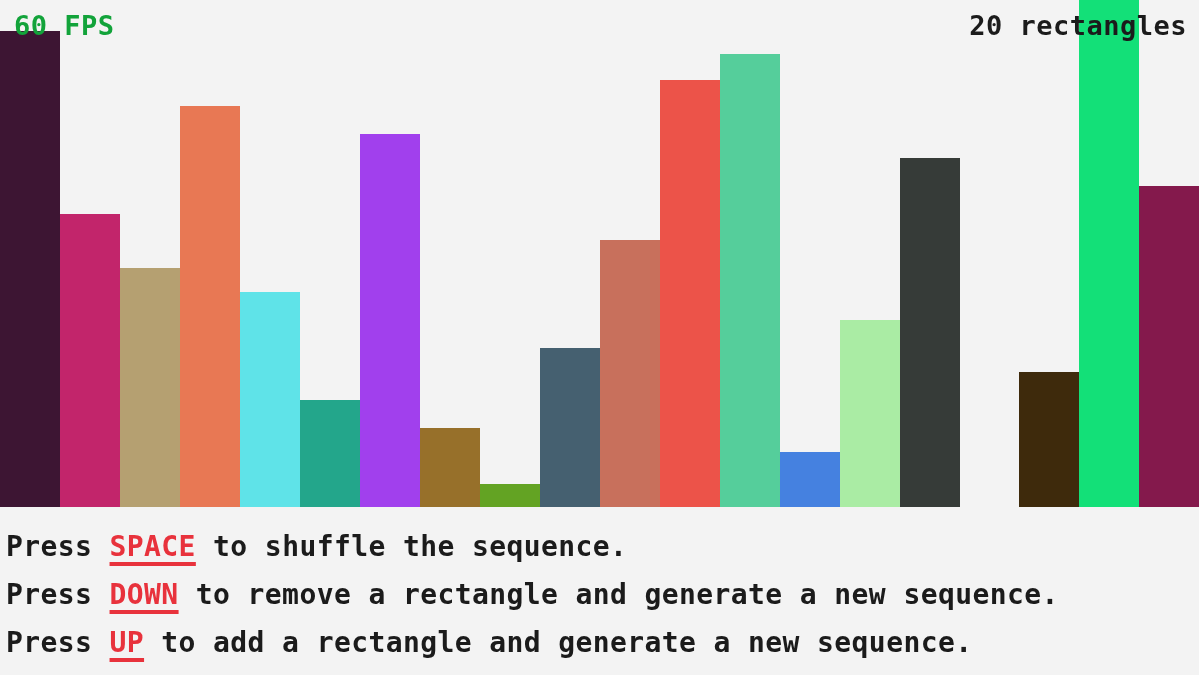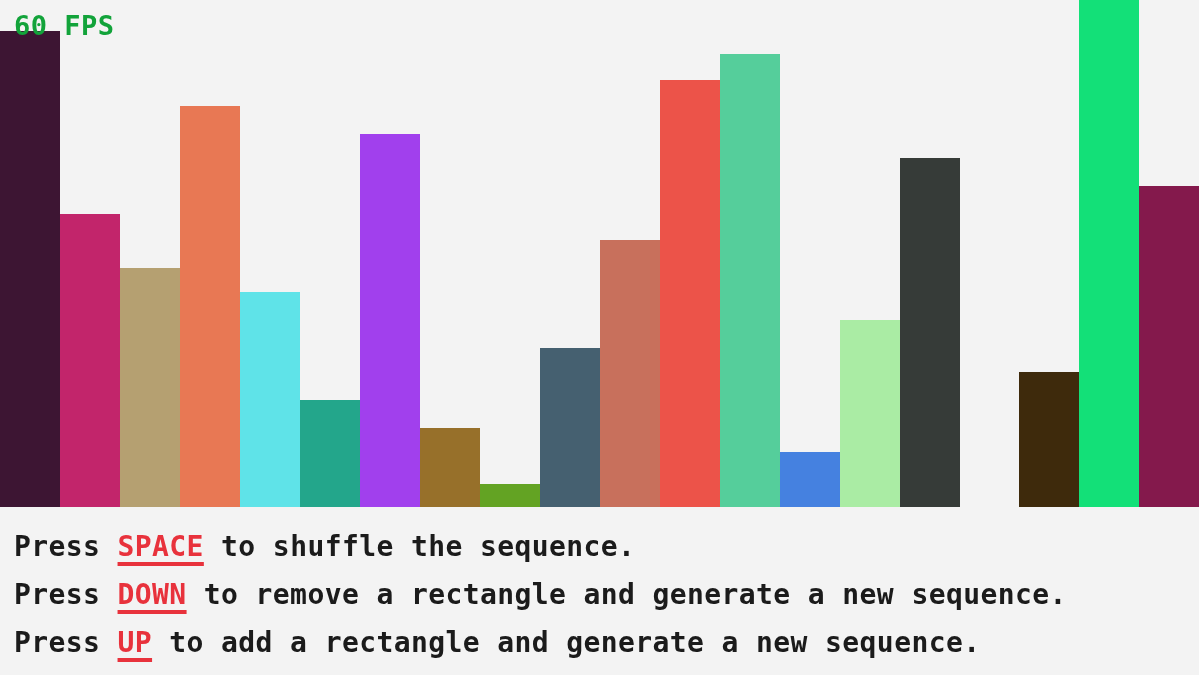--- a/index.html
+++ b/index.html
@@ -60,21 +60,21 @@
   }
 
   
   #instructions {
     position: absolute;
     left: 0;
     top: 507px;
     width: 1199px;
     height: 168px;
     background: #f3f3f3;
-    padding: 16px 0 0 14px;
+    padding: 16px 0 0 6px;
     box-sizing: border-box;
   }
   .instruction-line {
     font-size: 28px;
     line-height: 48px;
     color: #1b1b1b;
     font-weight: bold;
     letter-spacing: 0.4px;
     white-space: nowrap;
   }
@@ -107,20 +107,21 @@
       <div class="bar" style="left: 780px; width: 60px; height: 55px; background: rgb(69, 129, 224);"></div>
       <div class="bar" style="left: 840px; width: 60px; height: 187px; background: rgb(170, 236, 164);"></div>
       <div class="bar" style="left: 900px; width: 60px; height: 349px; background: rgb(54, 59, 56);"></div>
       <div class="bar" style="left: 1019px; width: 60px; height: 135px; background: rgb(62, 42, 12);"></div>
       <div class="bar" style="left: 1079px; width: 60px; height: 507px; background: rgb(19, 224, 120);"></div>
       <div class="bar" style="left: 1139px; width: 60px; height: 321px; background: rgb(132, 25, 76);"></div>
     </div>
 
   <div id="fps-counter">60 FPS</div>
 
+  <div id="rect-count">20 rectangles</div>
 
   <div id="instructions">
       <div class="instruction-line"><span>Press </span><span class="key">SPACE</span><span> to shuffle the sequence.</span></div>
       <div class="instruction-line"><span>Press </span><span class="key">DOWN</span><span> to remove a rectangle and generate a new sequence.</span></div>
       <div class="instruction-line"><span>Press </span><span class="key">UP</span><span> to add a rectangle and generate a new sequence.</span></div>
     </div>
 
 </div>
 
 </body></html>

